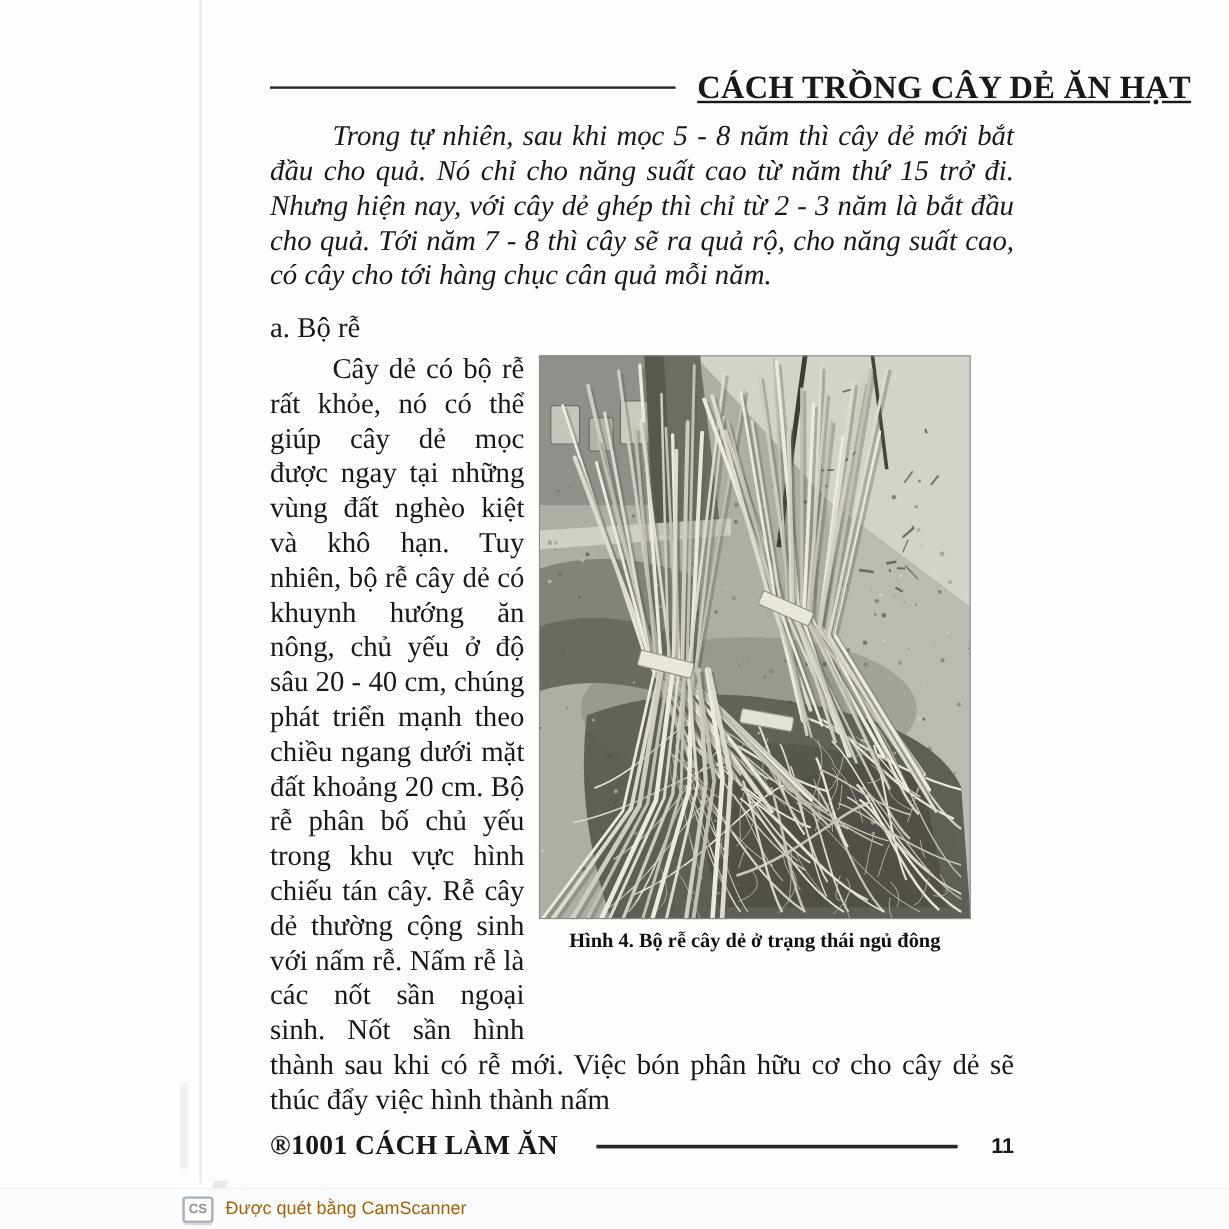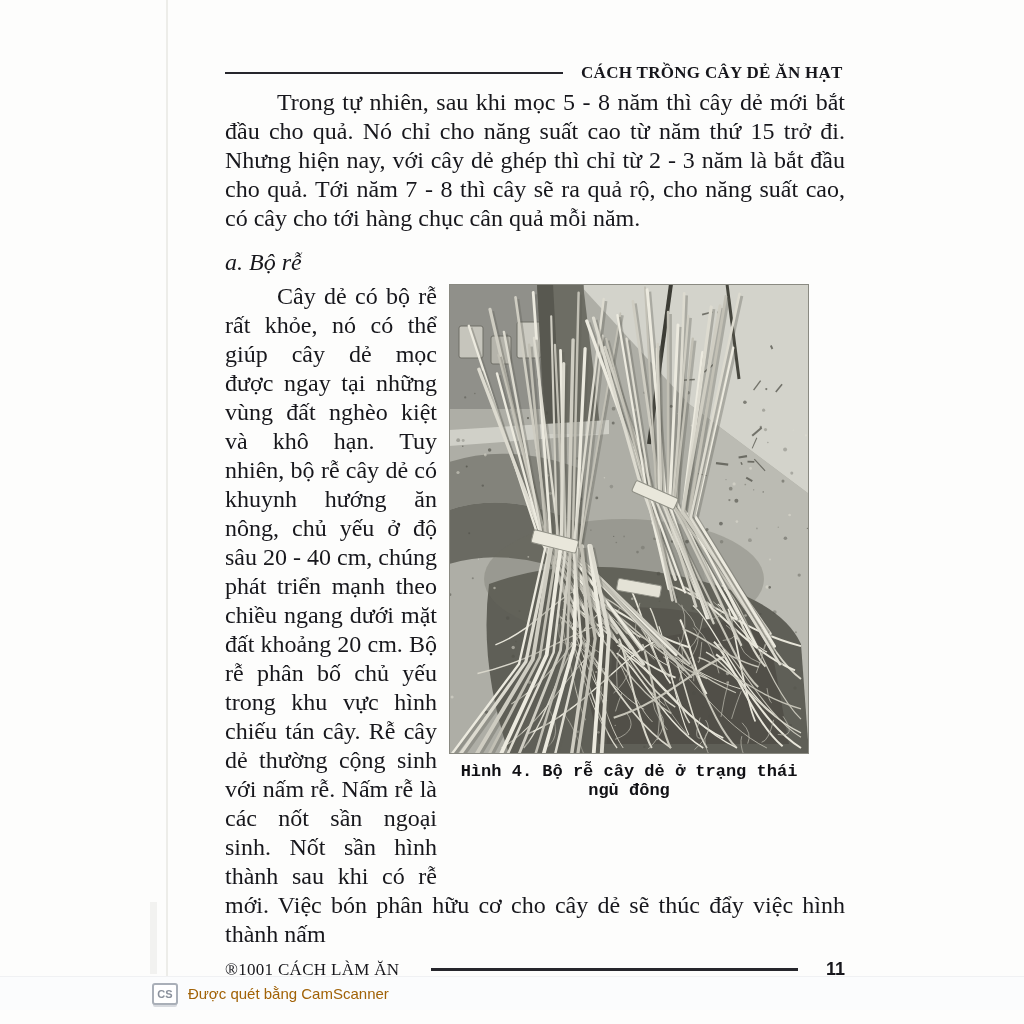--- a/index.html
+++ b/index.html
@@ -5,38 +5,38 @@
   html,body{margin:0;padding:0;background:#ffffff;}
   .sheet{position:relative;width:1024px;height:1024px;background:#fdfdfc;
          font-family:"Liberation Serif",serif;color:#17171c;overflow:hidden;}
   .scan-vline{position:absolute;left:166px;top:0;width:2px;height:986px;background:#edede9;}
   .scan-smudge{position:absolute;left:150px;top:902px;width:7px;height:72px;background:#f2f2f0;}
 
   .content{position:absolute;left:225px;top:58px;width:620px;}
 
   .header-row{display:flex;align-items:center;height:30px;}
   .header-rule{flex:0 0 338px;height:2px;background:#26262c;margin-right:18px;}
-  .header-title{font-weight:bold;font-size:17px;letter-spacing:.3px;white-space:nowrap;}
+  .header-title{font-weight:bold;font-size:27px;letter-spacing:.3px;white-space:nowrap;text-decoration:underline;}
 
   .body-par{margin:0;font-size:24px;line-height:29px;text-align:justify;text-indent:52px;}
-  .p1{margin-top:0;}
-  .section-heading{font-style:italic;font-size:24px;line-height:30px;margin:14px 0 5px 0;}
+  .p1{margin-top:12px;font-style:italic;}
+  .section-heading{font-size:24px;line-height:30px;margin:14px 0 5px 0;}
 
   .fig-text-block{overflow:visible;}
   figure.photo-figure{float:right;width:360px;margin:2px 36px 75px 12px;padding:0;}
   figure.photo-figure svg{display:block;width:360px;height:470px;}
-  figcaption{margin-top:8px;text-align:center;font-family:Liberation Mono, monospace;
+  figcaption{margin-top:8px;text-align:center;font-family:Liberation Serif, serif;
              font-weight:bold;font-size:17px;color:#101014;}
 
   .footer-row{clear:both;display:flex;align-items:center;padding-top:10px;}
-  .footer-brand{font-weight:normal;font-size:17px;letter-spacing:.3px;white-space:nowrap;}
+  .footer-brand{font-weight:bold;font-size:23px;letter-spacing:.3px;white-space:nowrap;}
   .footer-rule{flex:1;height:3px;background:#26262c;margin:0 28px 0 32px;}
   .footer-page{font-family:"Liberation Sans",sans-serif;font-weight:bold;font-size:18px;}
 
-  .scan-bar{position:absolute;left:0;right:0;bottom:14px;height:34px;background:#fbfcfd;
+  .scan-bar{position:absolute;left:0;right:0;bottom:0;height:34px;background:#fbfcfd;
             border-top:1px solid #f0f1f3;display:flex;align-items:center;
             padding-left:152px;box-sizing:border-box;}
   .cs-badge{display:inline-block;width:22px;height:18px;border:2px solid #a9afb8;border-radius:3px;
             color:#8a919c;font:700 11px/18px "Liberation Sans",sans-serif;text-align:center;
             background:#ffffff;box-shadow:0 3px 0 -1px #d6d9de;}
   .scan-text{margin-left:10px;font:400 15px "Liberation Sans",sans-serif;color:#a16207;}
   .corner-mark{position:absolute;left:177px;bottom:31px;width:12px;height:9px;
                background:#e7e9ed;transform:skewX(-18deg);}
 </style>
 </head>

